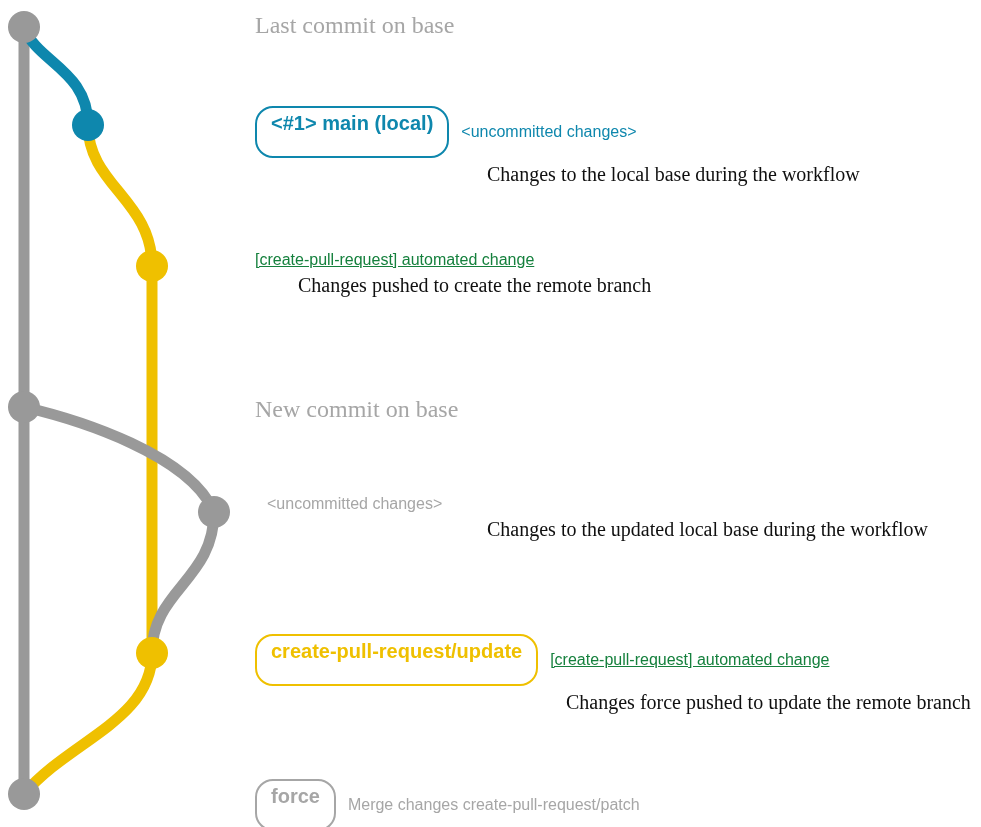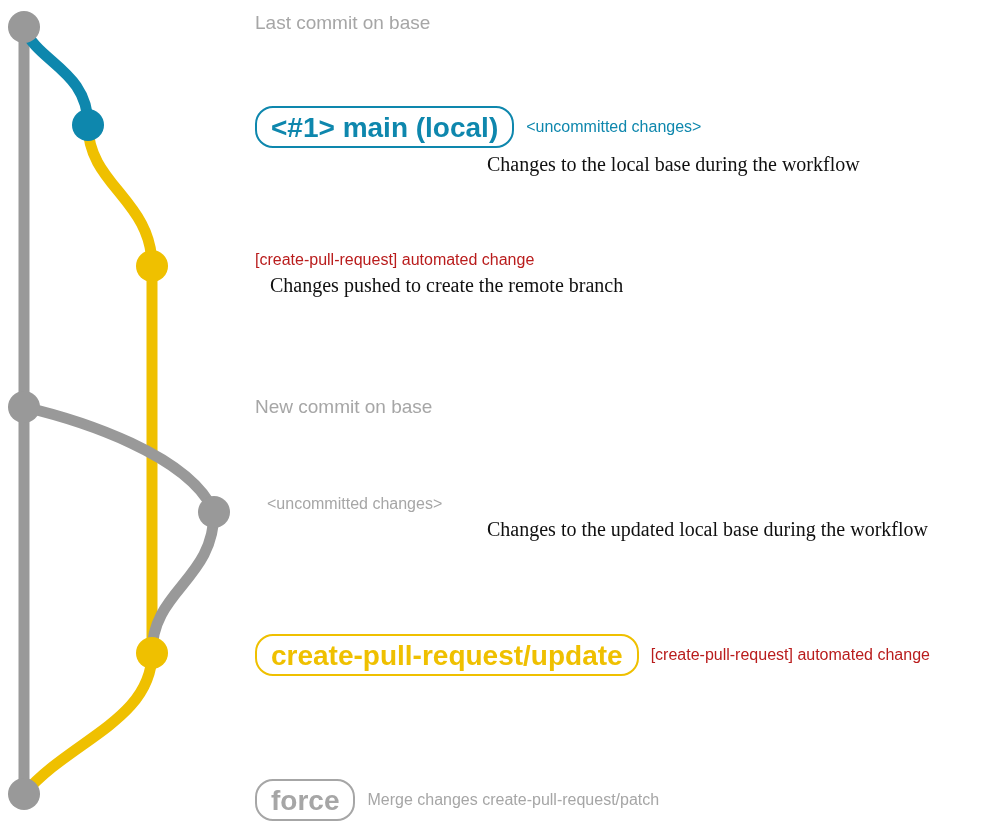--- a/index.html
+++ b/index.html
@@ -26,47 +26,47 @@
   }
   .row-line {
     display: flex;
     align-items: center;
     white-space: nowrap;
   }
   .badge {
     display: inline-block;
     border: 2px solid #999999;
     border-radius: 18px;
-    padding: 4px 14px 2px 14px;
+    padding: 4px 14px 21px 14px;
     font-family: "Liberation Sans", sans-serif;
-    font-size: 28px;
+    font-size: 20px;
     font-weight: bold;
     line-height: 1.15;
     color: #999999;
     background: #ffffff;
   }
   .badge.blue  { border-color: #0e87ad; color: #0e87ad; }
   .badge.gray  { border-color: #a6a6a6; color: #a6a6a6; }
   .badge.yellow{ border-color: #efc000; color: #efc000; }
 
   .subject {
     font-family: "Liberation Sans", sans-serif;
     font-size: 16px;
     line-height: 1.15;
     margin-left: 12px;
     text-align: center;
   }
   .subject.blue   { color: #0e87ad; }
   .subject.gray   { color: #a6a6a6; }
-  .subject.yellow { color: #b91c1c; }
+  .subject.yellow { color: #15803d; text-decoration: underline; }
   .subject.nobadge { margin-left: 0; }
 
   .heading {
-    font-family: Liberation Sans, sans-serif;
-    font-size: 19px;
+    font-family: Liberation Serif, serif;
+    font-size: 24px;
     color: #a6a6a6;
   }
   .desc {
     font-family: "Liberation Serif", serif;
     font-size: 20px;
     color: #101010;
     white-space: nowrap;
     margin-top: 5px;
   }
 </style>
@@ -112,41 +112,42 @@
     <span class="badge blue">&lt;#1&gt; main (local)</span>
     <span class="subject blue">&lt;uncommitted changes&gt;</span>
   </div>
   <div class="desc" style="padding-left:487px;">Changes to the local base during the workflow</div>
 </div>
 
 <div class="row" style="top:251px;">
   <div class="row-line" style="padding-left:255px;">
     <span class="subject yellow nobadge">[create-pull-request] automated change</span>
   </div>
-  <div class="desc" style="padding-left:270px;">Changes pushed to create the remote branch</div>
+  <div class="desc" style="padding-left:270px;margin-left:28px;">Changes pushed to create the remote branch</div>
 </div>
 
 <div class="row" style="top:396px;text-align:center;">
   <div class="row-line" style="padding-left:255px;">
     <span class="heading">New commit on base</span>
   </div>
 </div>
 
 <div class="row" style="top:495px;">
   <div class="row-line" style="padding-left:255px;">
     <span class="subject gray">&lt;uncommitted changes&gt;</span>
   </div>
   <div class="desc" style="padding-left:487px;">Changes to the updated local base during the workflow</div>
 </div>
 
 <div class="row" style="top:634px;">
   <div class="row-line" style="padding-left:255px;">
     <span class="badge yellow">create-pull-request/update</span>
     <span class="subject yellow">[create-pull-request] automated change</span>
   </div>
+  <div class="desc" style="padding-left:566px;">Changes force pushed to update the remote branch</div>
 </div>
 
 <div class="row" style="top:779px;">
   <div class="row-line" style="padding-left:255px;">
     <span class="badge gray">force</span>
     <span class="subject gray">Merge changes create-pull-request/patch</span>
   </div>
 </div>
 
 </body></html>

